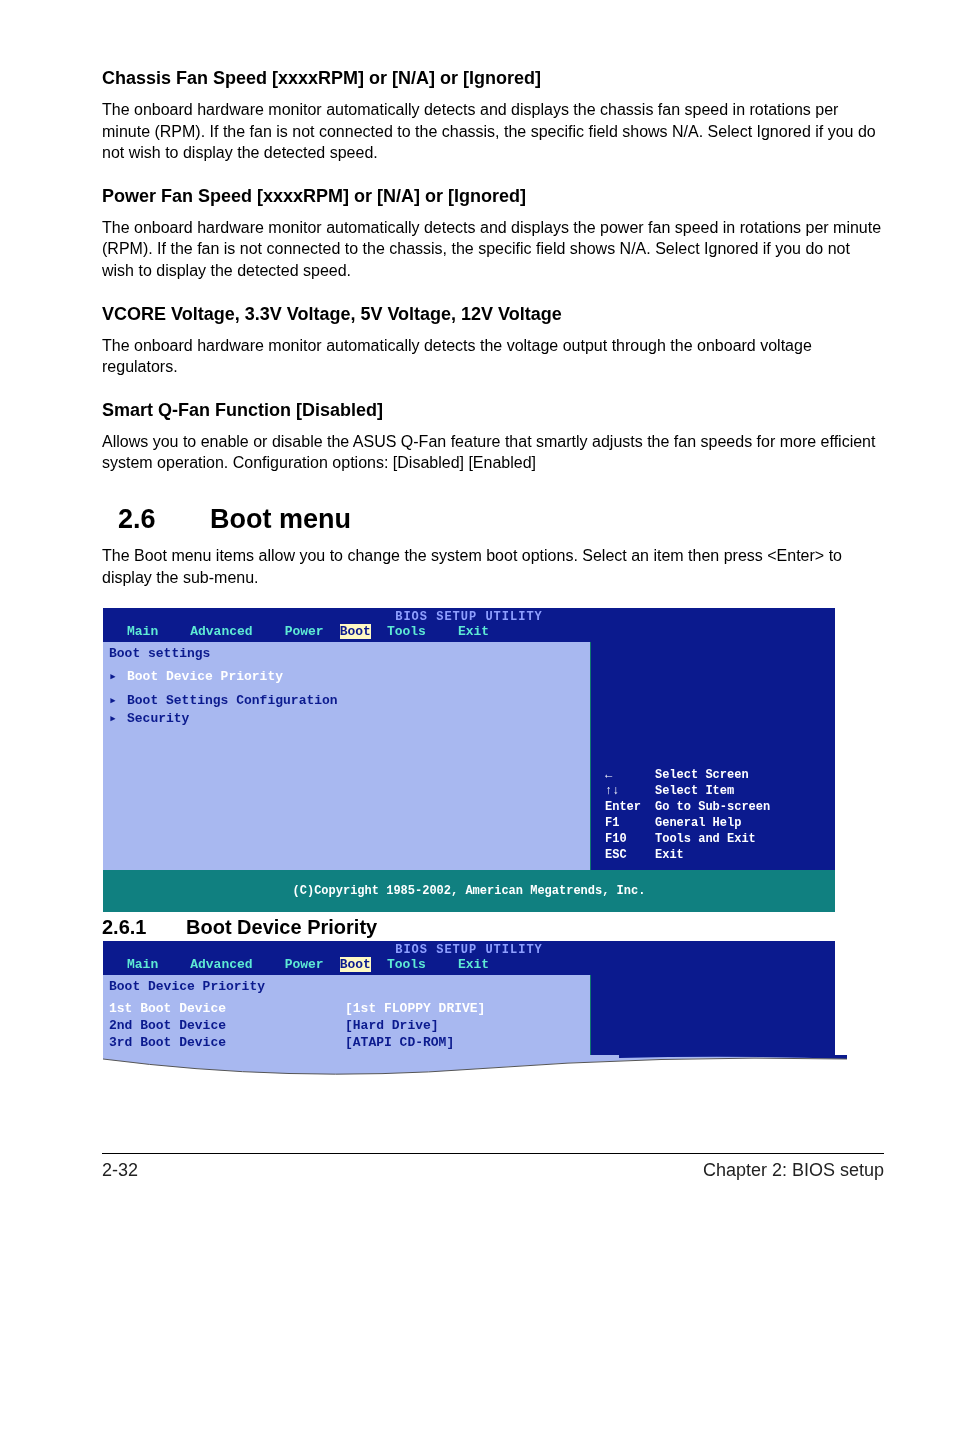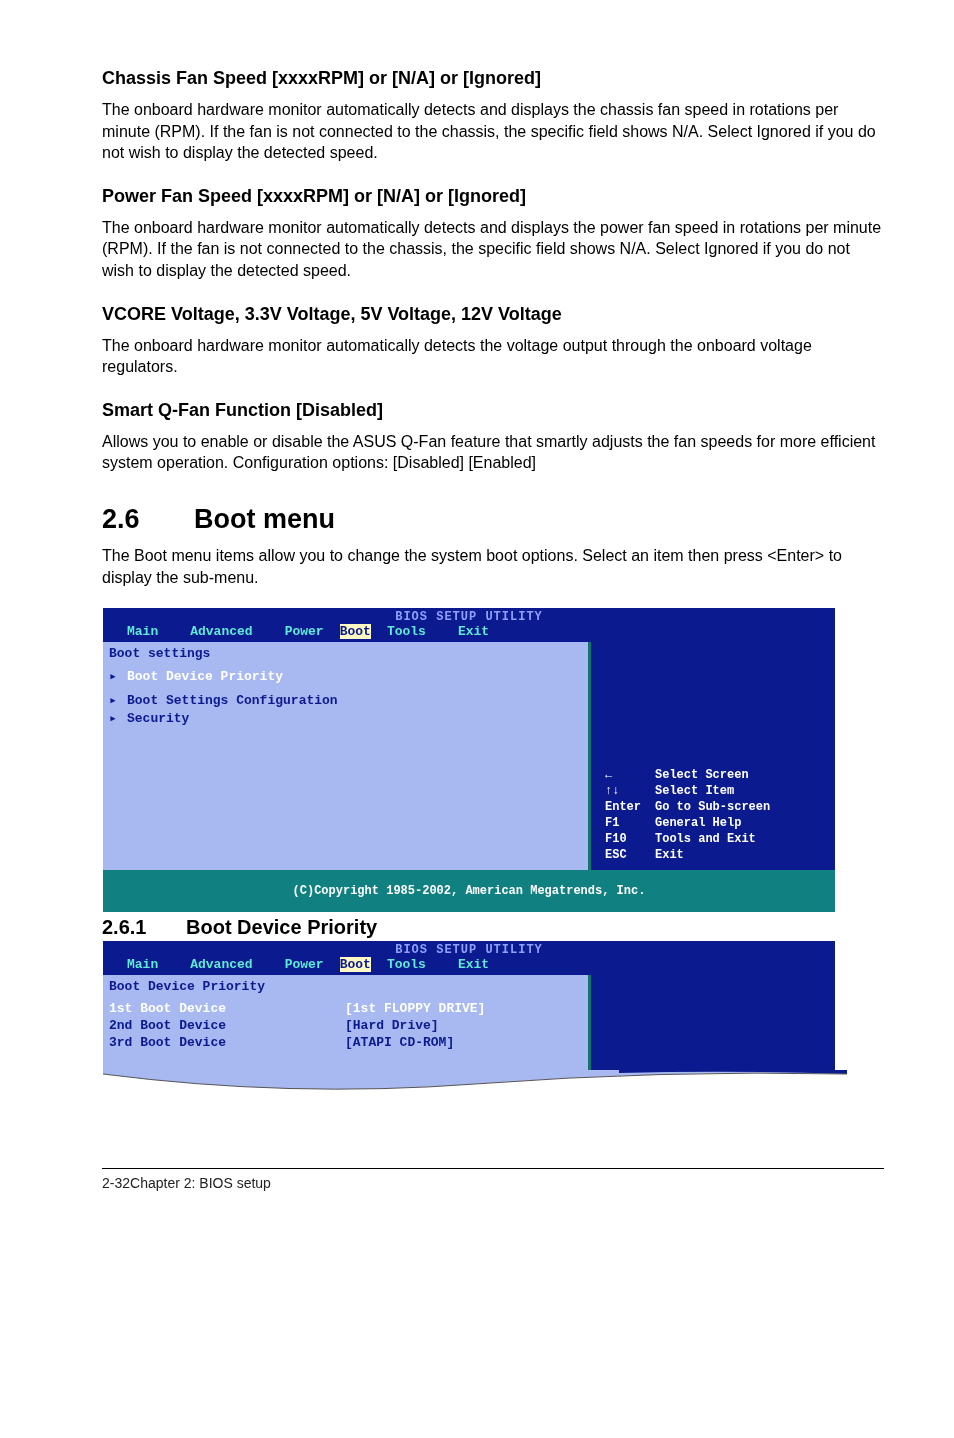--- a/index.html
+++ b/index.html
@@ -25,20 +25,21 @@
   }
   h2.section {
     font-family: Verdana, Geneva, sans-serif;
     font-size: 27px;
     font-weight: bold;
     margin: 30px 0 10px 0;
   }
   h2.section .num {
     display: inline-block;
     width: 92px;
+    margin-left: 16px;
   }
   .bios-box {
     width: 732px;
     margin-left: 1px;
     font-family: "Courier New", monospace;
     font-size: 13px;
     font-weight: bold;
     color: #fff;
   }
   .bios-titlebar {
@@ -66,23 +67,23 @@
     padding: 0 0;
   }
   .bios-body {
     display: flex;
     background: #0b1a8e;
   }
   .bios-left {
     flex: 1;
     background: #a8b8f0;
     color: #0b1a8e;
-    padding: 4px 6px 19px 6px;
+    padding: 4px 6px 4px 6px;
     min-height: 180px;
-    border-right: 3px solid #0f766e;
+    border-right: 1px solid #0f766e;
   }
   .bios-left .heading {
     color: #0b1a8e;
     font-weight: bold;
     margin-bottom: 6px;
   }
   .bios-left .row {
     padding: 1px 0;
   }
   .bios-left .arrow {
@@ -138,22 +139,22 @@
   }
   .curve-wrap {
     position: relative;
     height: 28px;
     overflow: hidden;
     width: 744px;
     margin-left: 1px;
   }
   .footer {
     display: flex;
-    justify-content: flex-start;
-    font-size: 14px;
+    justify-content: space-between;
+    font-size: 18px;
     color: #222;
     padding: 60px 70px 20px 102px;
     border-top: none;
   }
   .footer-rule {
     border: none;
     border-top: 1px solid #000;
     margin: 40px 70px 6px 102px;
   }
   .twocol {

